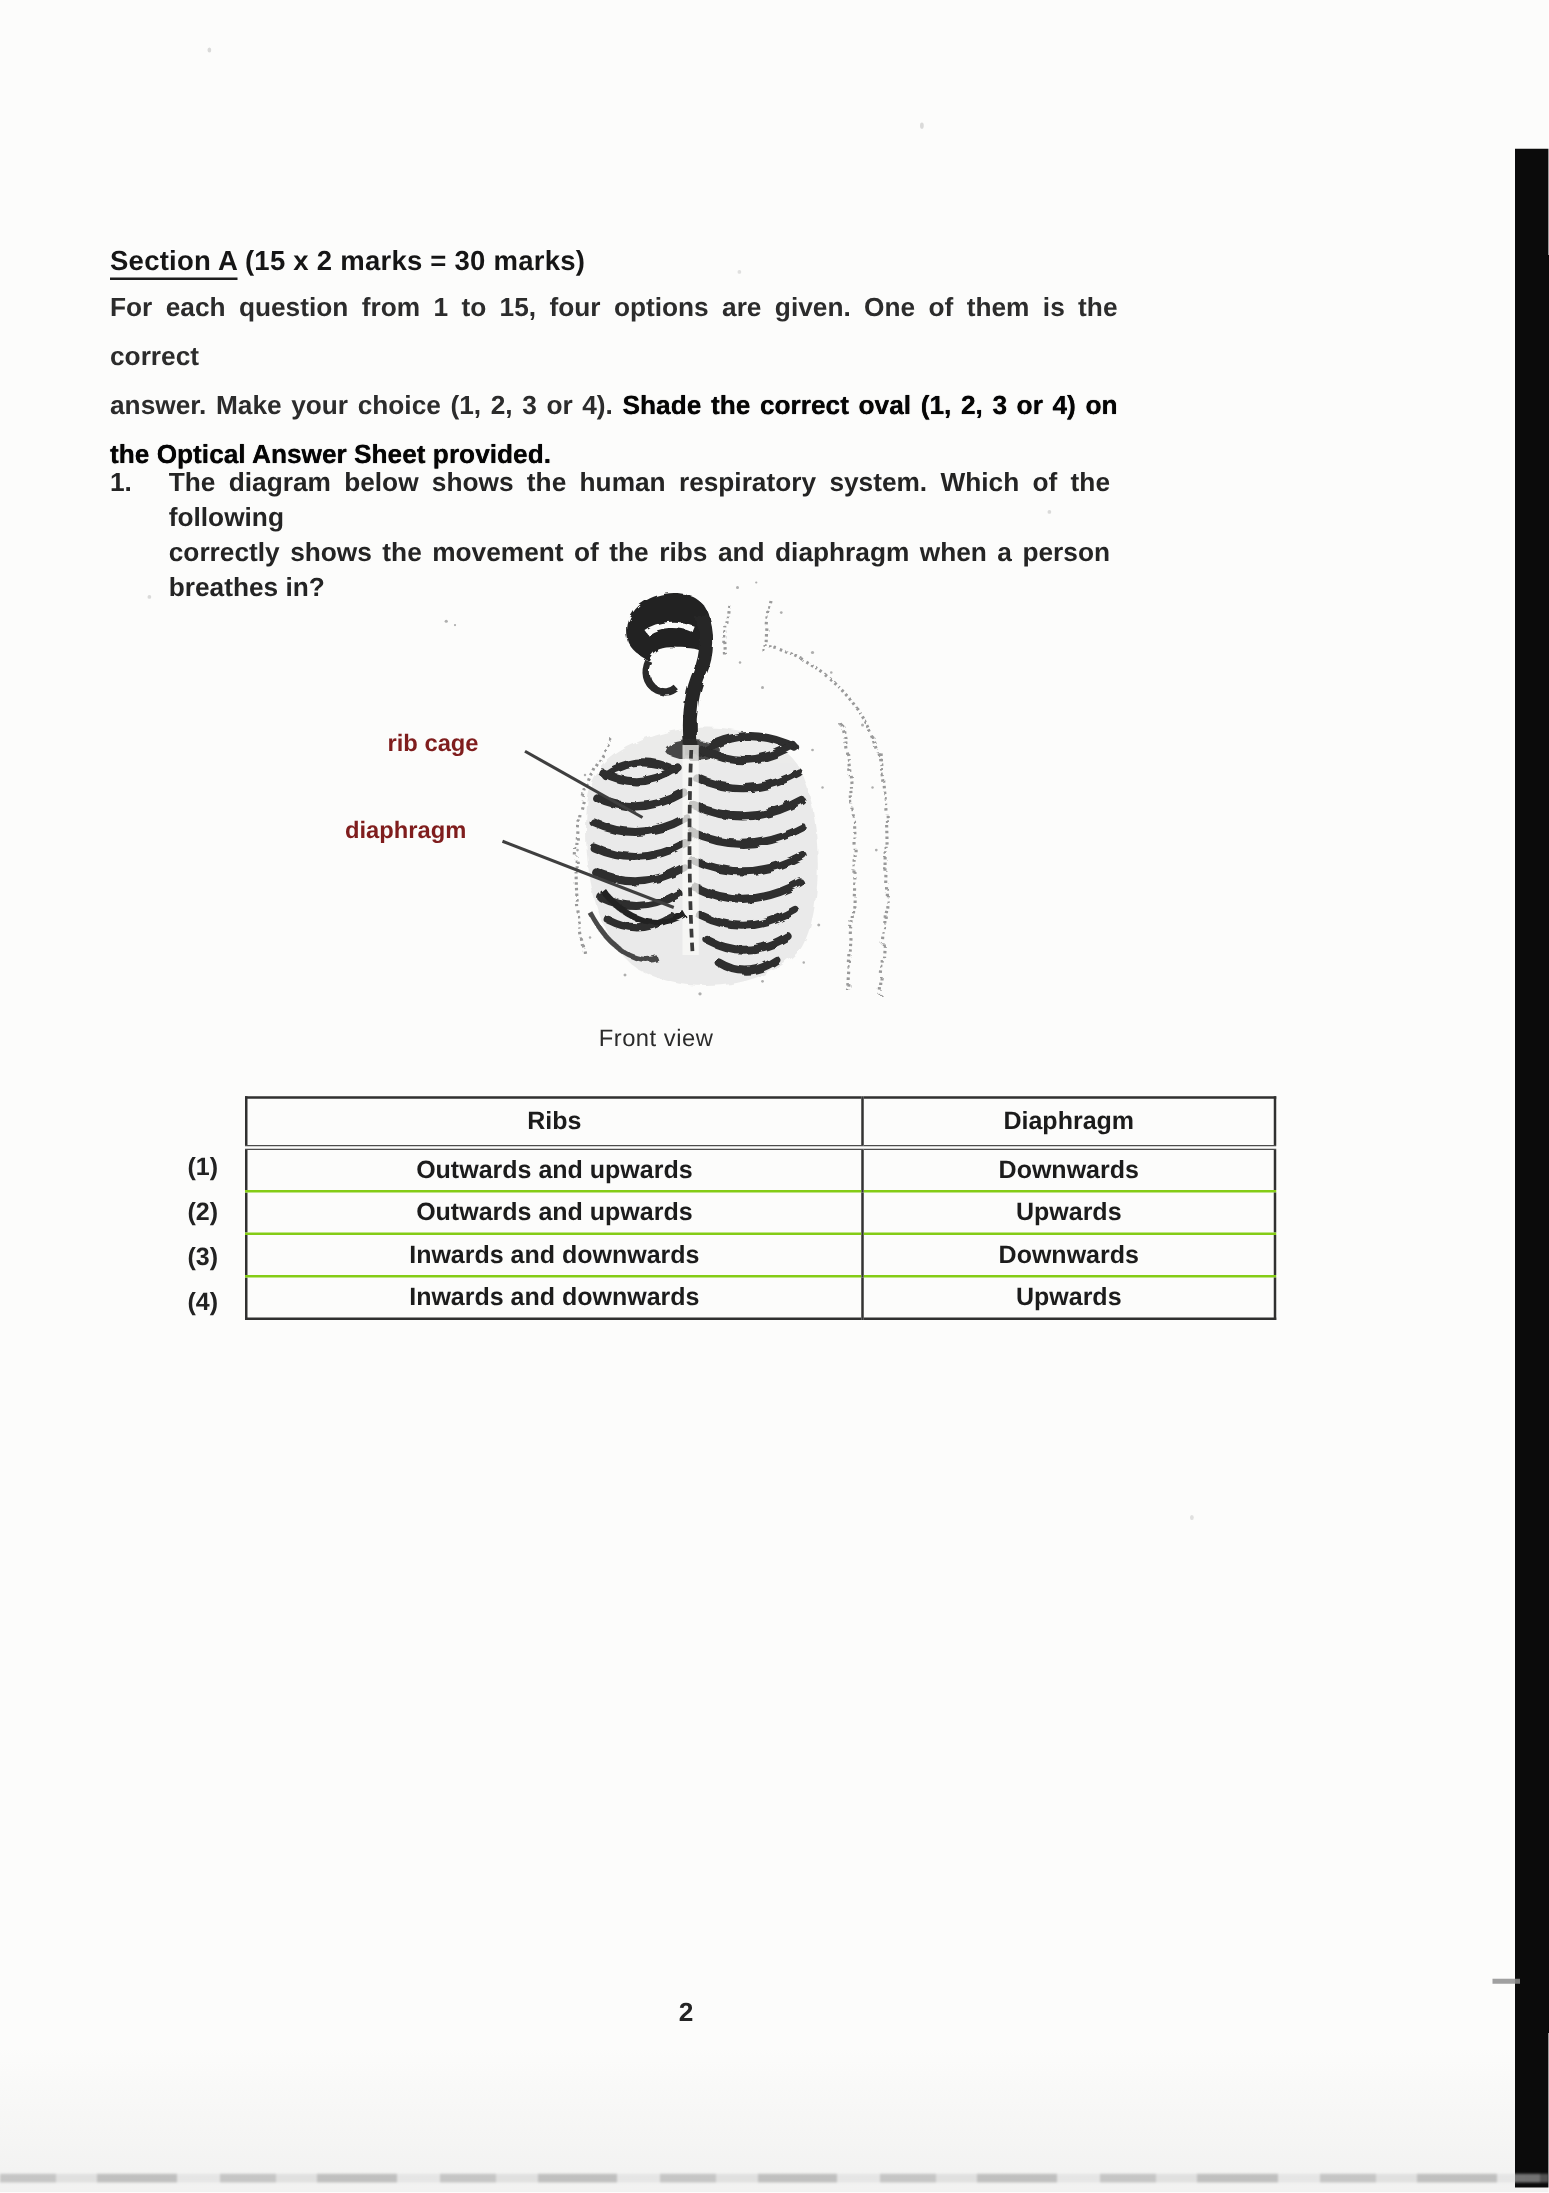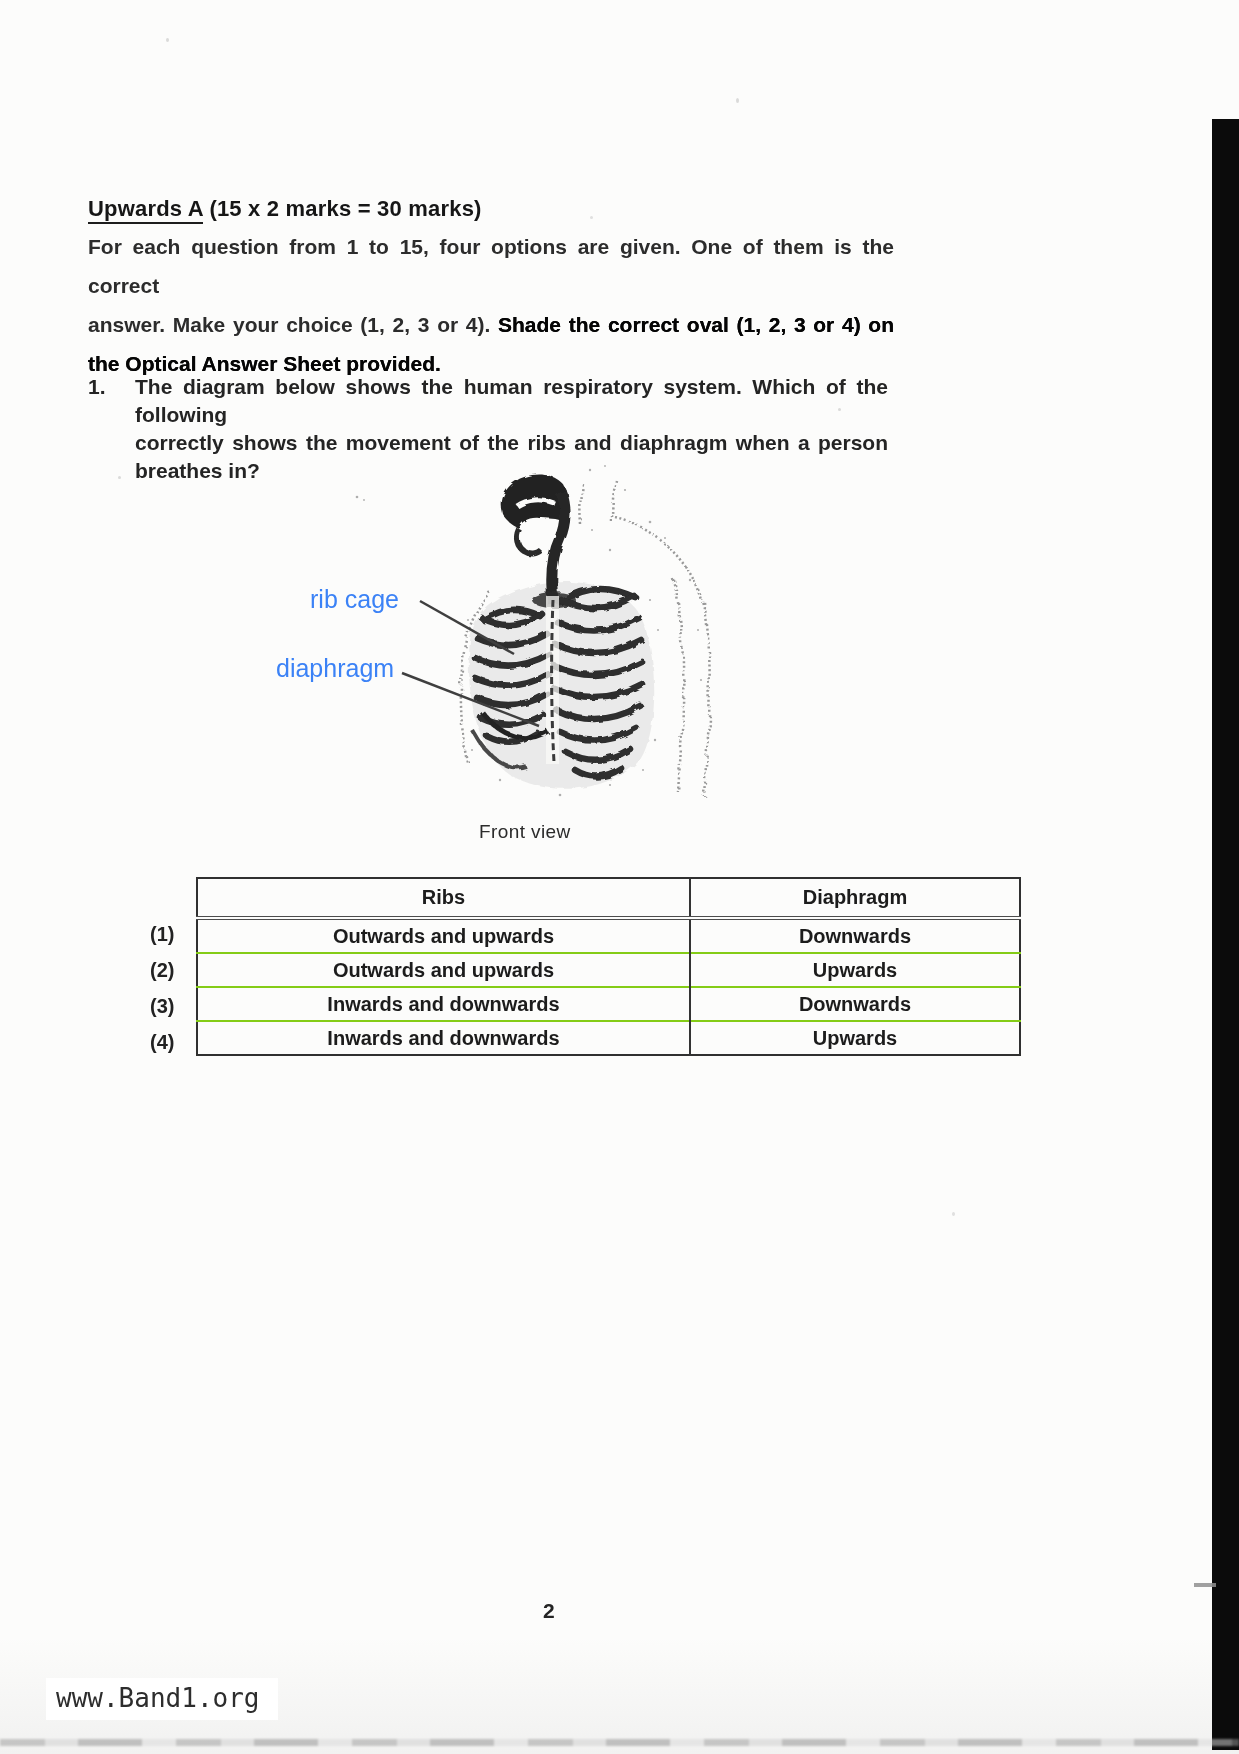--- a/index.html
+++ b/index.html
@@ -18,21 +18,21 @@
   .tx-b { font-weight:bold; color:#050505; text-shadow:0 0 .6px #000; }
   
   .question { position:absolute; left:88px; top:373px; width:800px; display:flex; font-size:21px; line-height:28px; font-weight:bold; color:#242424; }
   .q-num { width:47px; flex:none; }
   .q-body { flex:1; }
   .q-line { text-align:justify; text-align-last:justify; }
   .q-line.last { text-align-last:left; }
   
   .diagram { position:absolute; left:260px; top:430px; width:480px; height:392px; }
   .diagram svg { position:absolute; left:0; top:0; }
-  .dlabel { position:absolute; font-size:25px; font-weight:normal; color:#3b82f6; }
+  .dlabel { position:absolute; font-size:19px; font-weight:bold; color:#7f1d1d; }
   .dlabel.ribcage { left:50px; top:155px; }
   .dlabel.diaphragm { left:16px; top:224px; }
   .caption { position:absolute; left:479px; top:821px; font-size:19px; font-weight:normal; color:#2b2b2b; letter-spacing:.4px; }
   
   .answer-table { position:absolute; left:196px; top:877px; border-collapse:collapse; table-layout:fixed; background:transparent; }
   .answer-table th, .answer-table td {
     font-size:20px; font-weight:bold; text-align:center; color:#1c1c1c; padding:0;
   }
   .answer-table th { height:37px; border-bottom:4px double #4c4c4c; }
   .answer-table td { height:32px; border-top:2px solid #84cc16; }
@@ -51,21 +51,21 @@
   .bottom-streak { position:absolute; left:0; top:1739px; width:1239px; height:7px; opacity:.5; filter:blur(1px);
     background:repeating-linear-gradient(90deg,#9a9a9a 0 45px,#cfcfcf 45px 78px,#8e8e8e 78px 142px,#dadada 142px 176px); }
   .speck { position:absolute; border-radius:50%; background:#8a8a8a; }
 </style>
 </head>
 <body>
 
 <div class="page">
 
   <div class="section-head">
-    <span class="u">Upwards A</span><span> (15 x 2 marks = 30 marks)</span>
+    <span class="u">Section A</span><span> (15 x 2 marks = 30 marks)</span>
   </div>
 
   <div class="instructions">
     <div class="instr-line"><span class="tx-n">For each question from 1 to 15, four options are given. One of them is the correct</span><span class="tx-b"></span></div>
     <div class="instr-line"><span class="tx-n">answer. Make your choice (1, 2, 3 or 4). </span><span class="tx-b">Shade the correct oval (1, 2, 3 or 4) on</span></div>
     <div class="instr-line last"><span class="tx-n"></span><span class="tx-b">the Optical Answer Sheet provided.</span></div>
   </div>
 
   <div class="question">
     <div class="q-num">1.</div>
@@ -203,21 +203,20 @@
       </tr>
       <tr>
         <td class="c-ribs">Inwards and downwards</td>
         <td class="c-dia">Upwards</td>
       </tr>
     </tbody>
   </table>
 
   <div class="page-number">2</div>
   <div class="bottom-shade"></div>
-  <div class="watermark">www.Band1.org</div>
 
   <div class="scan-bar"></div>
   <div class="scan-bar-notch"></div>
   <div class="bottom-streak"></div>
   <div class="speck" style="left:166px; top:38px; width:3px; height:4px; opacity:.3;"></div>
   <div class="speck" style="left:736px; top:98px; width:3px; height:5px; opacity:.3;"></div>
   <div class="speck" style="left:590px; top:216px; width:3px; height:3px; opacity:.25;"></div>
   <div class="speck" style="left:838px; top:408px; width:3px; height:3px; opacity:.3;"></div>
   <div class="speck" style="left:952px; top:1212px; width:3px; height:4px; opacity:.25;"></div>
   <div class="speck" style="left:118px; top:476px; width:3px; height:3px; opacity:.3;"></div>

